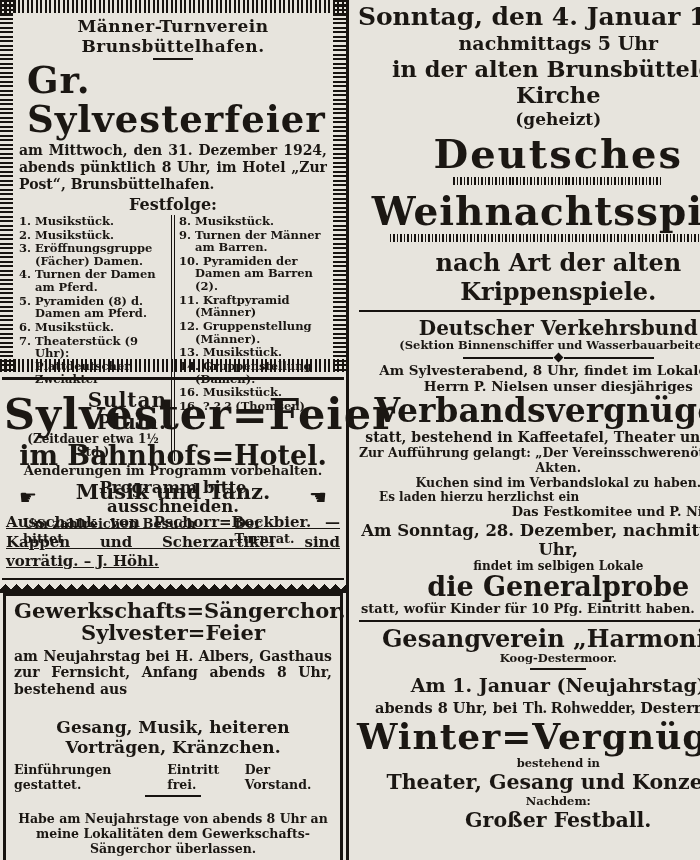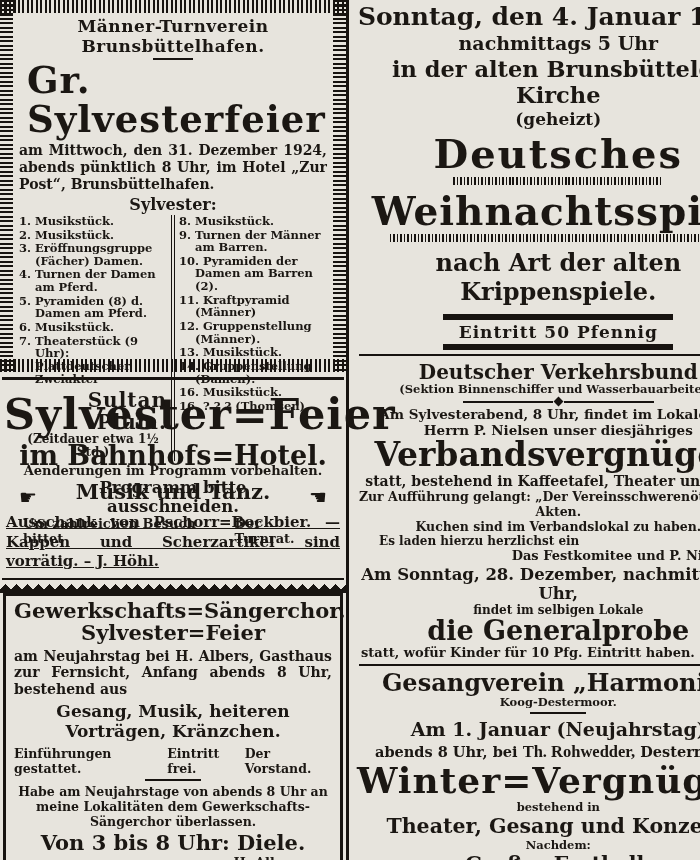--- a/index.html
+++ b/index.html
@@ -56,23 +56,23 @@
   .ad2-sub   { font-size:27px; margin-top:4px; }
   .ad2-musik { font-size:21px; margin-top:8px; }
   .ad2-body  { font-size:15px; margin-top:9px; text-align:justify; padding:0 2px; line-height:1.3;text-decoration:underline; }
 
   
   .box3 { margin-top:4px; }
   .box3-core { border:3px solid #171310; margin:0 3px; padding:4px 8px 2px; }
   .sc-header { font-size:21px; text-align:center; line-height:1.05; }
   .sc-title  { font-size:21px; text-align:center; line-height:1.05; }
   .sc-intro  { font-size:14px; margin-top:4px; text-align:justify; line-height:1.2; }
-  .sc-feat   { font-size:17px; text-align:center; margin-top:3px; line-height:1.2; }
+  .sc-feat   { font-size:17px; text-align:center; margin-top:19px; line-height:1.2; }
   .sc-row { display:flex; justify-content:space-between; font-size:12.5px; margin-top:4px; }
-  .sc-note { font-size:12.5px; text-align:center; margin-top:3px; line-height:1.2; }
+  .sc-note { font-size:12.5px; text-align:center; margin-top:14px; line-height:1.2; }
   .sc-hours { font-size:21px; text-align:center; margin-top:1px; }
   .sc-sig { text-align:right; font-size:13px; padding-right:26px; }
 
   
   .rc-date  { font-size:25px; line-height:1.05; }
   .rc-time  { font-size:19px; margin-top:2px; }
   .rc-place { font-size:22.5px; margin-top:2px; }
   .rc-heat  { font-size:17px; margin-top:1px; }
   .rc-t1 { font-size:40px; line-height:1.05; margin-top:4px; letter-spacing:2px; }
   .rc-t2 { font-size:39px; line-height:1.05; letter-spacing:1px; }
@@ -118,21 +118,21 @@
     <div class="box1">
       <div class="stripe-h st-top"></div>
       <div class="stripe-h st-bot"></div>
       <div class="stripe-v st-l"></div>
       <div class="stripe-v st-r"></div>
       <div class="box1-inner">
         <div class="tv-header">Männer-Turnverein Brunsbüttelhafen.</div>
         <div class="tv-hrule"></div>
         <div class="tv-title">Gr. Sylvesterfeier</div>
         <div class="tv-intro">am Mittwoch, den 31. Dezember 1924, abends pünktlich 8 Uhr, im Hotel „Zur Post“, Brunsbüttelhafen.</div>
-        <div class="tv-fest">Sylvester:</div>
+        <div class="tv-fest">Festfolge:</div>
         <div class="prog">
           <ul>
             <li>1. Musikstück.</li>
             <li>2. Musikstück.</li>
             <li>3. Eröffnungsgruppe (Fächer) Damen.</li>
             <li>4. Turnen der Damen am Pferd.</li>
             <li>5. Pyramiden (8) d. Damen am Pferd.</li>
             <li>6. Musikstück.</li>
             <li>7. Theaterstück (9 Uhr): Plattdeutscher Zweiakter</li>
             <li style="text-indent:0; padding-left:0;">
@@ -203,25 +203,20 @@
     <div>
       <div class="rc-date">Sonntag, den 4. Januar 1925</div>
       <div class="rc-time">nachmittags 5 Uhr</div>
       <div class="rc-place">in der alten Brunsbütteler Kirche</div>
       <div class="rc-heat">(geheizt)</div>
       <div class="rc-t1">Deutsches</div>
       <div class="band" style="width:210px;"></div>
       <div class="rc-t2">Weihnachtsspiel</div>
       <div class="band" style="width:336px;"></div>
       <div class="rc-sub">nach Art der alten Krippenspiele.</div>
-      <div class="adm">
-        <div class="adm-bar"></div>
-        <div class="adm-txt">Eintritt 50 Pfennig</div>
-        <div class="adm-bar"></div>
-      </div>
     </div>
 
     <div class="rule-thin"></div>
 
     <div>
       <div class="vb-header">Deutscher Verkehrsbund</div>
       <div class="vb-sect">(Sektion Binnenschiffer und Wasserbauarbeiter).</div>
       <div class="dia-div">
         <div class="ln"></div>
         <div class="di"></div>

